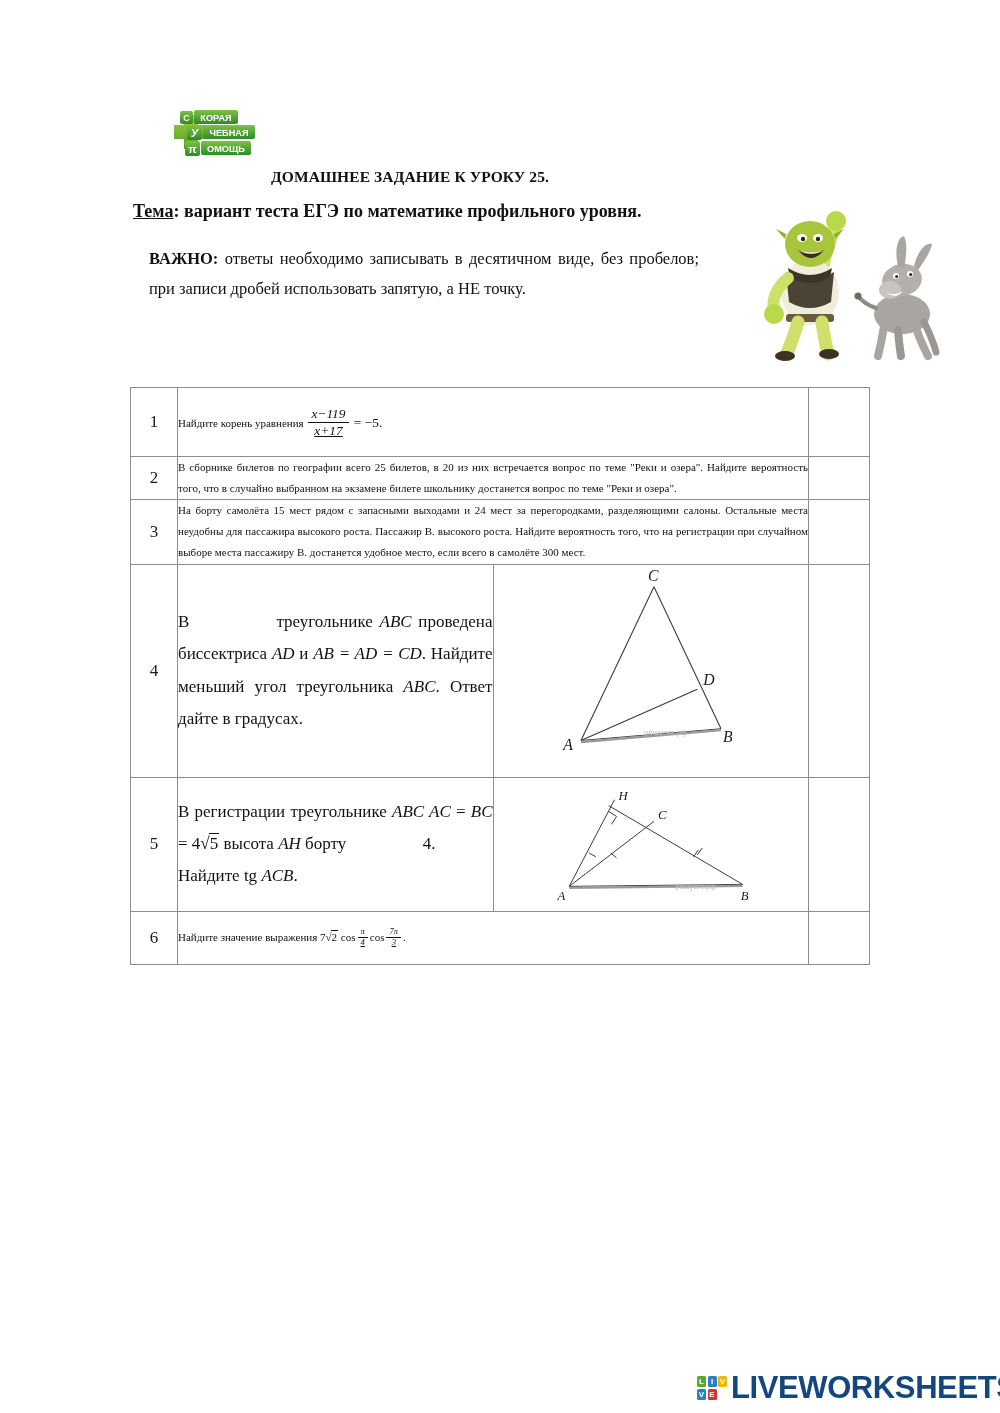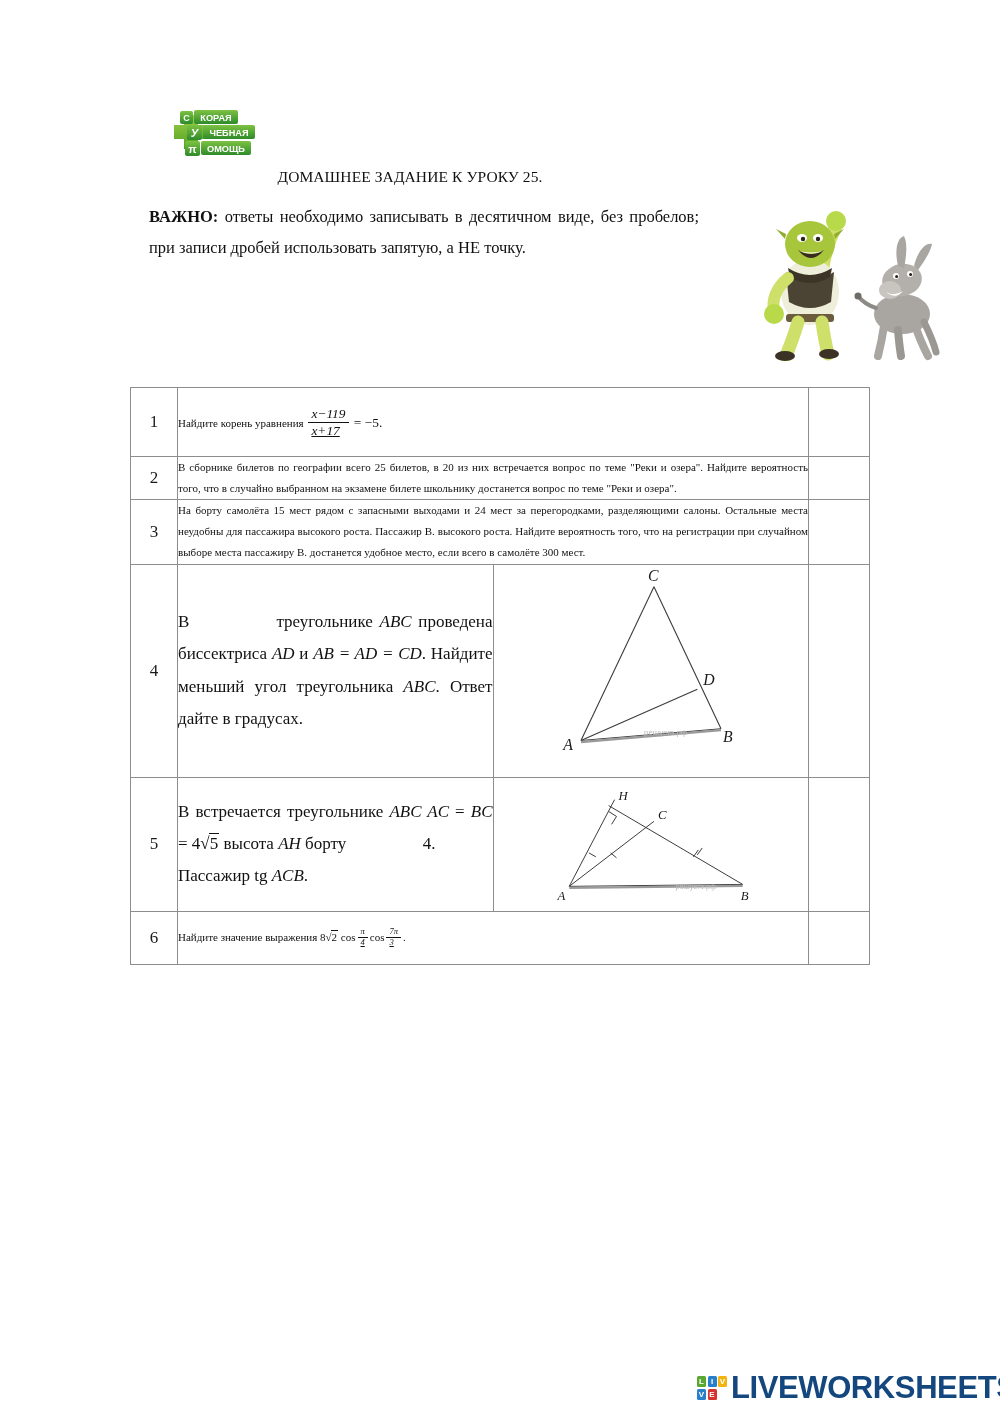--- a/index.html
+++ b/index.html
@@ -27,21 +27,21 @@
 
   
   #doc-header {
     position: absolute;
     left: 133px;
     top: 168px;
     width: 582px;
   }
   .hw-title {
     text-align: center;
-    font-weight: normal;
+    font-weight: bold;
     font-size: 15.5px;
     letter-spacing: .1px;
     margin: 0 0 9px 0;
     padding-right: 28px;
   }
   .topic-line {
     font-size: 18px;
     font-weight: bold;
     line-height: 1.82;
     margin: 0;
@@ -104,21 +104,21 @@
     text-justify: inter-word;
     margin: 0;
   }
   .task-text.narrow { font-size: 17px; line-height: 1.9; }
   .ital { font-style: italic; margin-top: 48px; }
 
   
   .frac {
     display: inline-block;
     vertical-align: -0.52em;
-    text-align: left;
+    text-align: center;
     font-style: italic;
     line-height: 1.12;
     margin: 8px 2px;
   }
   .frac > .num { display: block; padding: 0 3px; }
   .frac > .den { display: block; border-top: 1.4px solid #111; padding: 0 3px; text-decoration: underline; }
   .frac.small { font-size: .78em; vertical-align: -0.45em; }
   .frac.small .den { border-top-width: 1px; }
 
   .radical { white-space: nowrap; }
@@ -203,20 +203,21 @@
       <text x="24.5" y="50" fill="#ffffff" text-anchor="middle" font-size="11">π</text>
       <rect x="33" y="38" width="50" height="14" rx="2" fill="url(#gtile)"></rect>
       <text x="58" y="48.6" fill="#ffffff" text-anchor="middle" font-size="9.2">ОМОЩЬ</text>
     </g>
   </svg>
 </div>
 
 <div id="doc-header">
   <p class="hw-title">ДОМАШНЕЕ ЗАДАНИЕ К УРОКУ 25.</p>
 
+  <p class="topic-line"><span class="lbl">Тема</span><span>:</span><span> вариант теста ЕГЭ по математике профильного уровня.</span></p>
 
   <p class="important-line"><span class="lbl">ВАЖНО:</span><span> ответы необходимо записывать в десятичном виде, без пробелов; при записи дробей использовать запятую, а НЕ точку.</span></p>
 </div>
 
 <div id="shrek-illustration">
   <svg viewBox="0 0 235 165" width="235" height="165">
 
     <g>
 
       <path d="M60 78 C62 60 68 42 74 30" stroke="#cfe06a" stroke-width="13" fill="none" stroke-linecap="round"></path>
@@ -326,24 +327,24 @@
           <text x="118" y="172" font-family="Liberation Sans, sans-serif" font-size="8" fill="#b9b9b9">решуегэ.рф</text>
         </svg>
       </td>
       <td class="col-ans"></td>
     </tr>
 
     <tr>
       <td class="col-num">5</td>
       <td class="col-task">
         <p class="task-text narrow">
-          <span>В встречается треугольнике </span><span class="ital">ABC AC</span><span> = </span><span class="ital">BC</span><span> = 4</span><span class="radical">√<span class="rad-body">5</span></span><span> высота </span><span class="ital">AH</span><span> борту</span>
+          <span>В регистрации треугольнике </span><span class="ital">ABC AC</span><span> = </span><span class="ital">BC</span><span> = 4</span><span class="radical">√<span class="rad-body">5</span></span><span> высота </span><span class="ital">AH</span><span> борту</span>
           &nbsp;&nbsp;&nbsp;&nbsp;&nbsp;&nbsp;&nbsp;&nbsp;&nbsp;&nbsp;&nbsp;&nbsp;&nbsp;&nbsp;&nbsp;&nbsp;
           <span>4.</span><br>
-          <span>Пассажир tg </span><span class="ital">ACB</span><span>.</span>
+          <span>Найдите tg </span><span class="ital">ACB</span><span>.</span>
         </p>
       </td>
       <td class="col-fig">
         <svg class="fig-box" viewBox="0 0 250 135" width="248" height="133">
           <g stroke="#3a3a3a" stroke-width="1" fill="none">
             <path d="M42 110 L88 22"></path>
             <path d="M42 110 L218 108"></path>
             <path d="M42 110 L128 44"></path>
             <path d="M82 28 L218 108"></path>
           </g>
@@ -366,21 +367,21 @@
           <text x="150" y="113" font-family="Liberation Sans, sans-serif" font-size="7.5" fill="#bdbdbd">решуегэ.рф</text>
         </svg>
       </td>
       <td class="col-ans"></td>
     </tr>
 
     <tr>
       <td class="col-num">6</td>
       <td class="col-task" colspan="2" style="height:52px;">
         <p class="task-text">
-          <span>Найдите значение выражения 8</span><span class="radical">√<span class="rad-body">2</span></span>&nbsp;<span>cos</span><span class="frac small"><span class="num">π</span><span class="den">4</span></span><span>cos</span><span class="frac small"><span class="num">7π</span><span class="den">3</span></span><span>.</span>
+          <span>Найдите значение выражения 7</span><span class="radical">√<span class="rad-body">2</span></span>&nbsp;<span>cos</span><span class="frac small"><span class="num">π</span><span class="den">4</span></span><span>cos</span><span class="frac small"><span class="num">7π</span><span class="den">3</span></span><span>.</span>
         </p>
       </td>
       <td class="col-ans"></td>
     </tr>
 
   </tbody>
 </table>
 
 <div id="lw-footer">
   <div id="lw-tiles">

